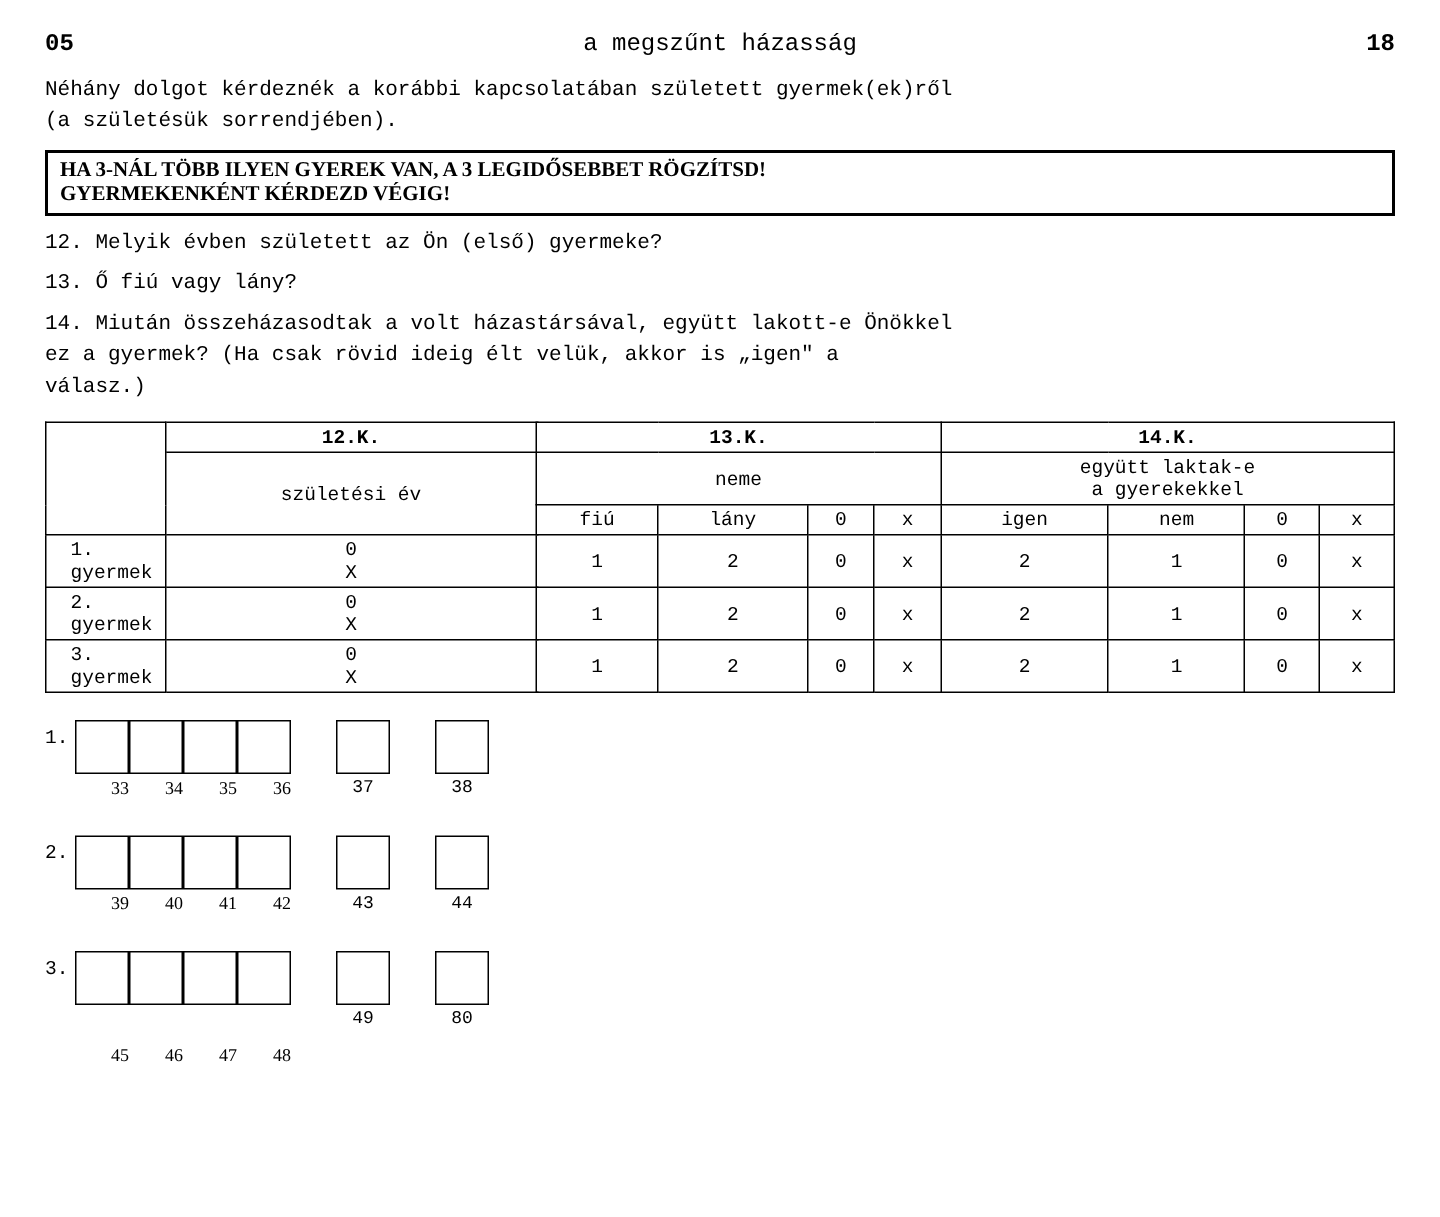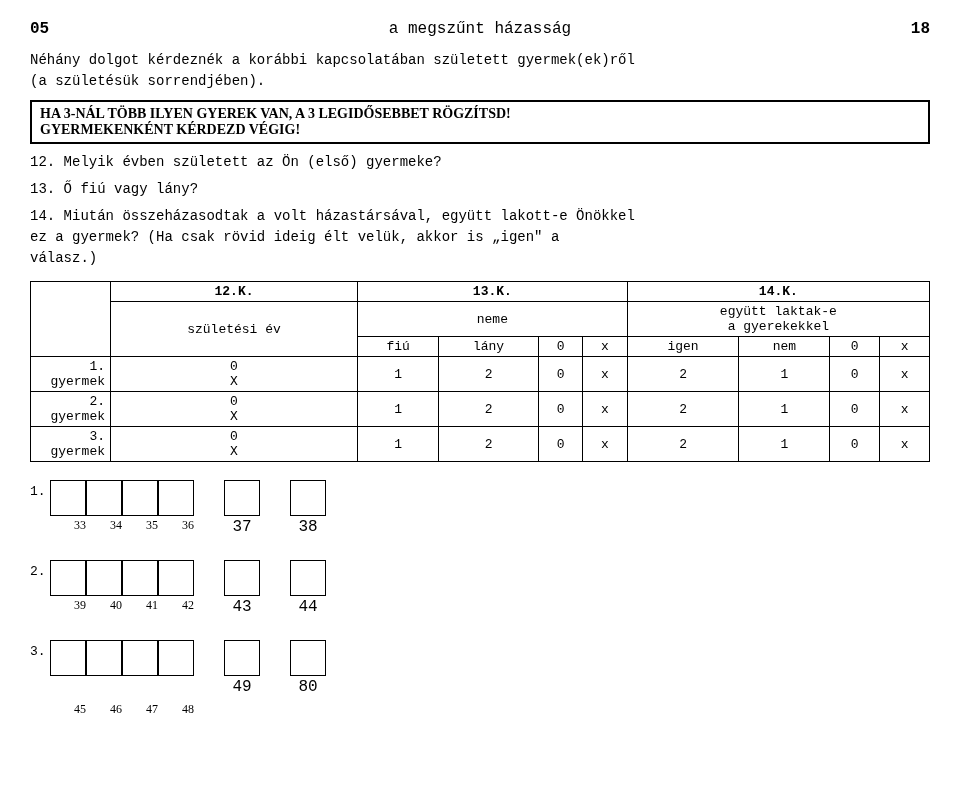--- a/index.html
+++ b/index.html
@@ -58,22 +58,22 @@
       width: 100%;
       font-family: 'Courier New', Courier, monospace;
       font-size: 13px;
     }
     .main-table td, .main-table th {
       border: 1px solid #000;
       padding: 2px 5px;
       text-align: center;
     }
     .main-table td.row-label {
-      text-align: right;
-      padding-left: 6px;
+      text-align: left;
+      padding-left: 16px;
     }
 
     
     .answer-section {
       margin-top: 18px;
     }
     .answer-row {
       display: flex;
       align-items: flex-start;
       margin-bottom: 24px;
@@ -113,21 +113,21 @@
     }
     .single-box {
       width: 36px;
       height: 36px;
       border: 1px solid #000;
       display: inline-block;
     }
     .single-box-label {
       margin-top: 2px;
       font-family: 'Courier New', Courier, monospace;
-      font-size: 16px;
+      font-size: 12px;
       text-align: center;
       width: 36px;
     }
   </style>
 </head>
 <body>
 
 
 
 

